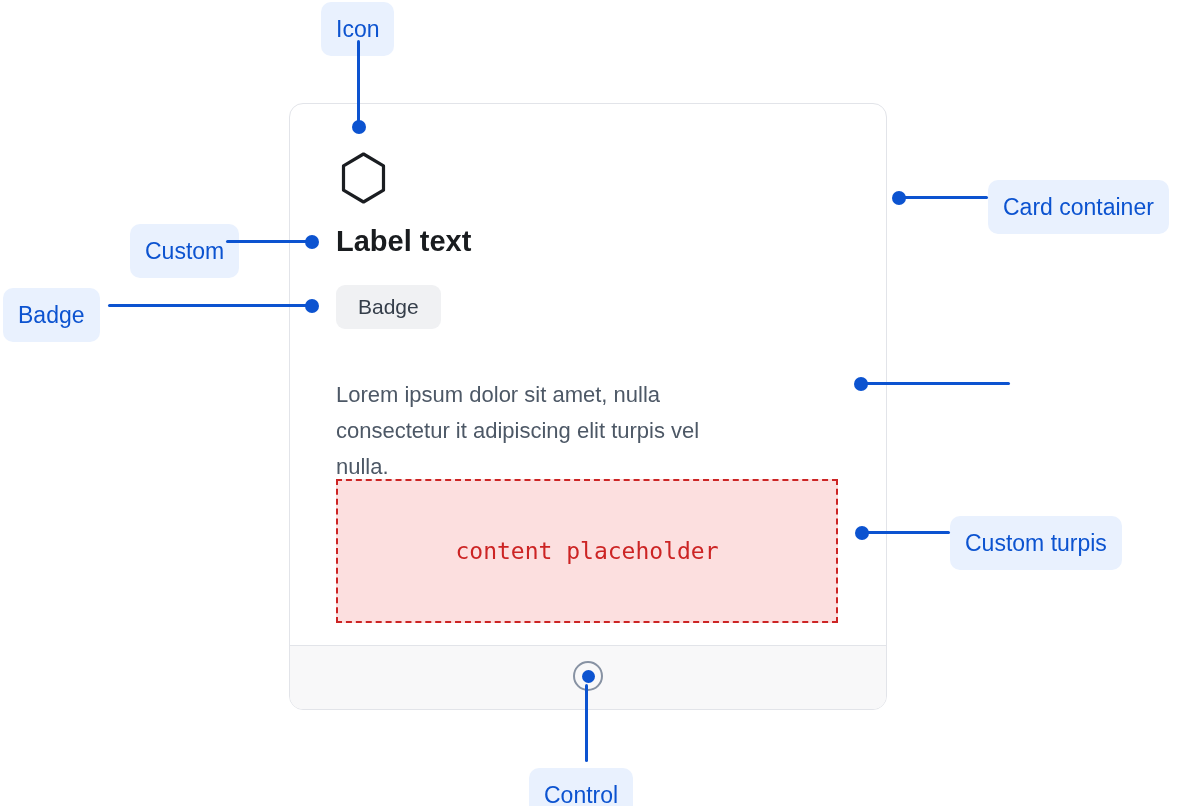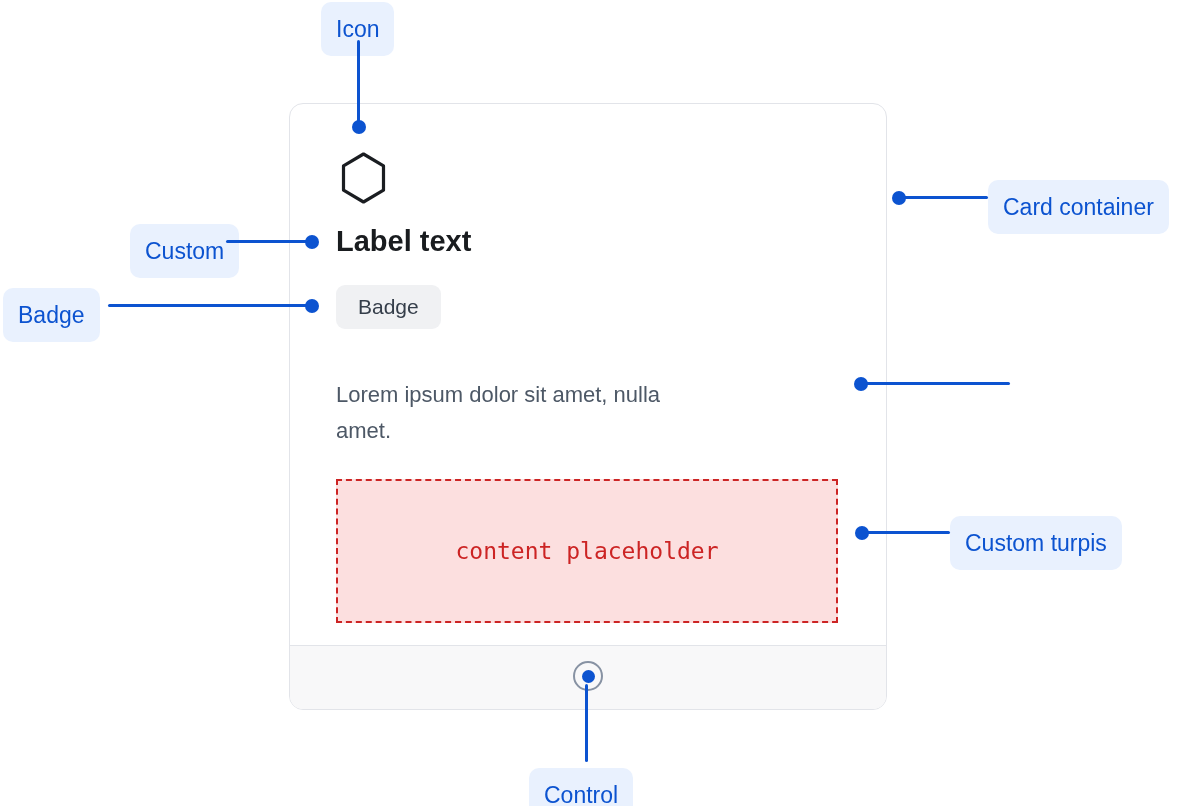--- a/index.html
+++ b/index.html
@@ -101,21 +101,22 @@
     <svg class="hex-icon" viewBox="0 0 45 52" fill="none" xmlns="http://www.w3.org/2000/svg">
       <path d="M22.5 2 L42.5 13.8 L42.5 38.2 L22.5 50 L2.5 38.2 L2.5 13.8 Z" stroke="#1A1D21" stroke-width="3.2" stroke-linejoin="round" fill="none"></path>
     </svg>
 
     <div class="card-label">Label text</div>
 
     <div class="badge">Badge</div>
 
     <div class="description">
       <div>Lorem ipsum dolor sit amet, nulla</div>
-      <div>amet.</div>
+      <div>consectetur it adipiscing elit turpis vel</div>
+      <div>nulla.</div>
     </div>
 
     <div class="placeholder">
       <span>content placeholder</span>
     </div>
 
     <div class="card-footer">
       <button class="control-btn">
         <span class="inner-dot"></span>
       </button>

